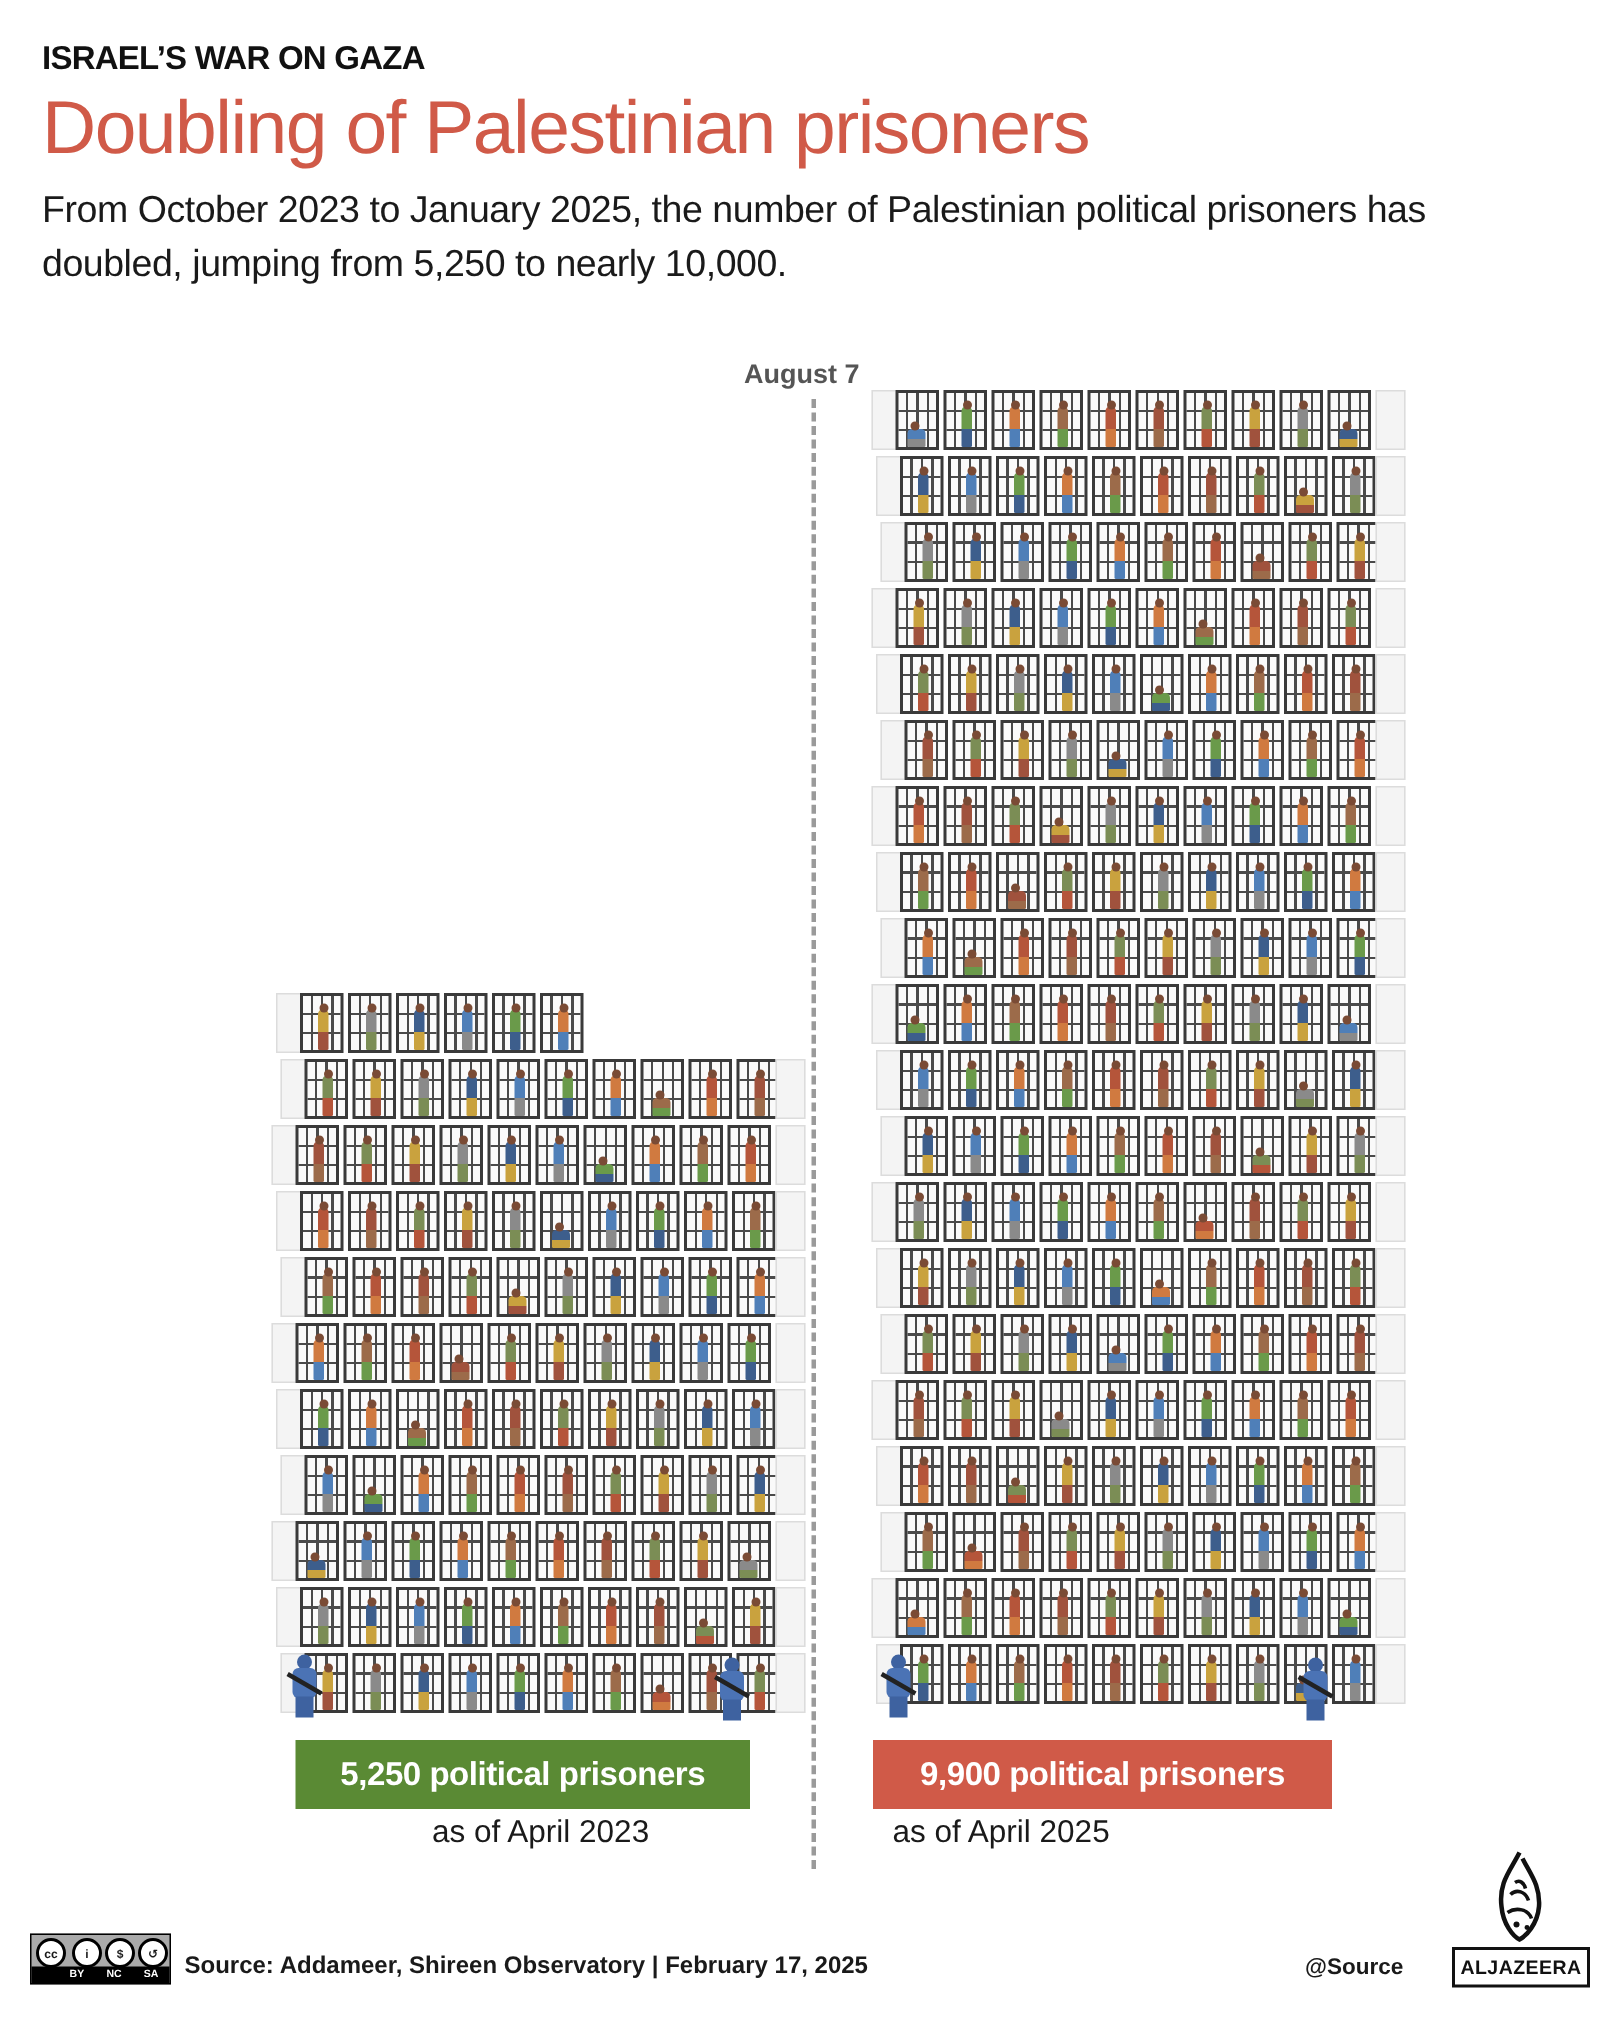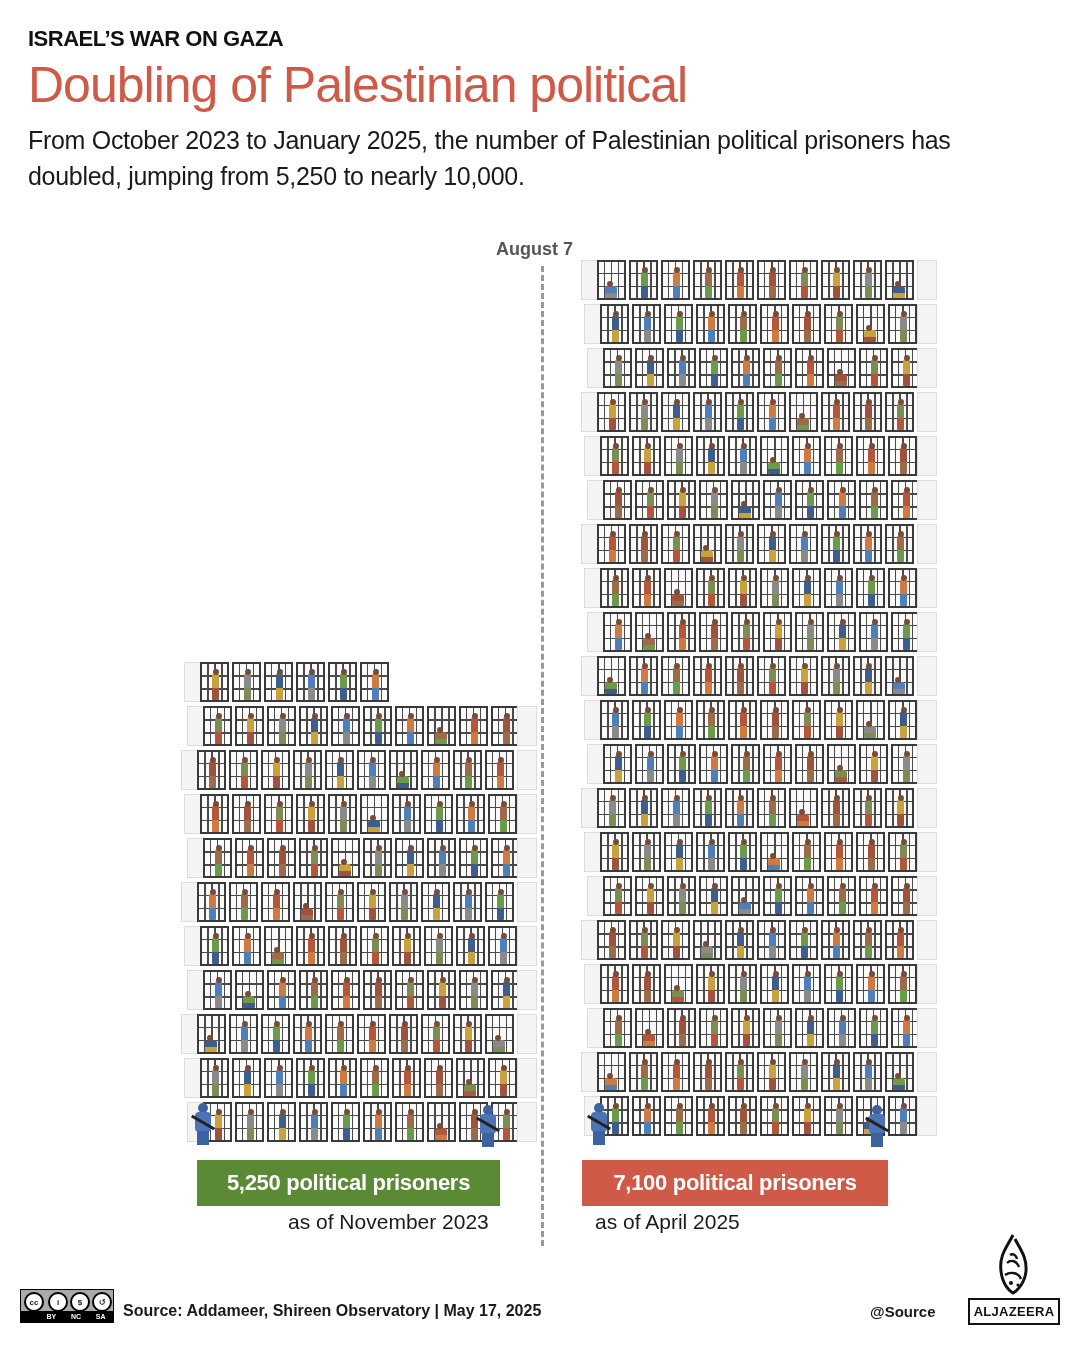--- a/index.html
+++ b/index.html
@@ -41,21 +41,21 @@
   .cc-badge .cc-circle { position: absolute; top: 2px; width: 20px; height: 20px; border-radius: 50%; border: 2px solid #000; background: #fff; font-size: 8px; font-weight: 700; display: flex; align-items: center; justify-content: center; }
   .source { position: absolute; left: 123px; top: 1302px; font-size: 16px; color: #1a1a1a; font-weight: 700; }
   .handle { position: absolute; left: 870px; top: 1303px; font-size: 15px; font-weight: 700; color: #1a1a1a; }
   .aj-mark { position: absolute; left: 993px; top: 1233px; width: 40px; height: 62px; }
   .aj-word { position: absolute; left: 968px; top: 1298px; width: 92px; height: 27px; border: 2px solid #111; display: flex; align-items: center; justify-content: center; font-size: 13px; font-weight: 700; letter-spacing: 0.3px; color: #111; }
 </style>
 </head>
 <body>
 
 <div class="kicker">ISRAEL’S WAR ON GAZA</div>
-<div class="title">Doubling of Palestinian political</div>
+<div class="title">Doubling of Palestinian prisoners</div>
 <div class="subtitle">From October 2023 to January 2025, the number of Palestinian political prisoners has doubled, jumping from 5,250 to nearly 10,000.</div>
 
 <div class="divider-label">August 7</div>
 <div class="divider"></div>
 
 <div class="grid" id="grid-left" style="left:195px; top:660px;">
     <div class="grid-row" style="margin-left: 3px;">
       <div class="ghost" style="left: -14px;"></div>
       <div class="cell">
         <div class="fig" style="background: linear-gradient(rgb(201, 162, 62) 0px, rgb(201, 162, 62) 55%, rgb(160, 82, 61) 55%, rgb(160, 82, 61) 100%);"></div>
@@ -1425,36 +1425,36 @@
     <div class="g-gun"></div>
   </div>
 <div class="guard" style="left:866px; top:1105px;">
     <div class="g-head"></div>
     <div class="g-body"></div>
     <div class="g-legs"></div>
     <div class="g-gun"></div>
   </div>
 
 <div class="label-box green">5,250 political prisoners</div>
-<div class="as-of left">as of November 2023</div>
-<div class="label-box red">7,100 political prisoners</div>
+<div class="as-of left">as of April 2023</div>
+<div class="label-box red">9,900 political prisoners</div>
 <div class="as-of right">as of April 2025</div>
 
 <div class="cc-badge">
   <div class="cc-circle" style="left:3px;">cc</div>
   <div class="cc-circle" style="left:27px;">i</div>
   <div class="cc-circle" style="left:49px;">$</div>
   <div class="cc-circle" style="left:71px;">↺</div>
   <div class="cc-strip">
     <span>BY</span>
     <span>NC</span>
     <span>SA</span>
   </div>
 </div>
-<div class="source">Source: Addameer, Shireen Observatory | May 17, 2025</div>
+<div class="source">Source: Addameer, Shireen Observatory | February 17, 2025</div>
 <div class="handle">@Source</div>
 
 <svg class="aj-mark" viewBox="0 0 40 62">
   <path d="M20 2 C 14 14, 6 22, 8 38 C 9 50, 16 58, 20 60 C 24 58, 32 50, 33 38 C 34 24, 27 16, 22 6" fill="none" stroke="#111" stroke-width="3"></path>
   <path d="M14 30 C 18 26, 24 28, 26 34 M12 42 C 18 38, 26 40, 28 46 M17 22 C 20 20, 23 22, 24 26" fill="none" stroke="#111" stroke-width="2.4"></path>
   <circle cx="18" cy="50" r="2" fill="#111"></circle>
   <circle cx="25" cy="52" r="1.6" fill="#111"></circle>
 </svg>
 <div class="aj-word">ALJAZEERA</div>
 

